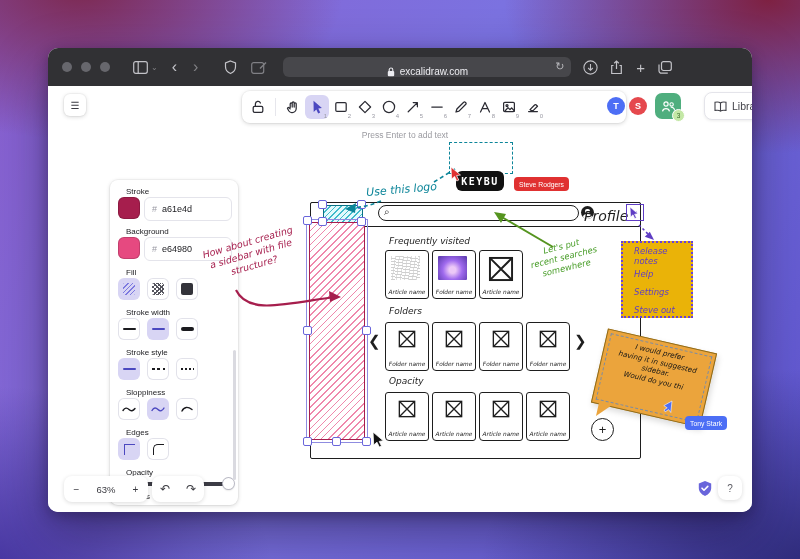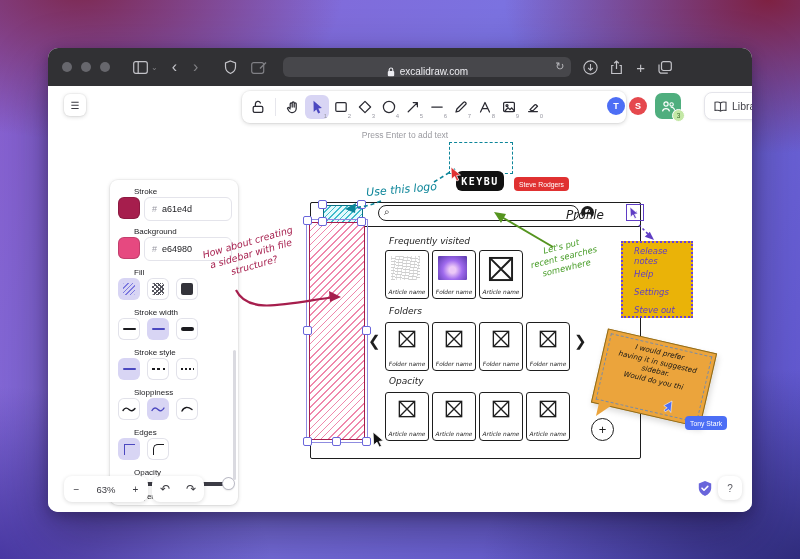--- a/index.html
+++ b/index.html
@@ -30,21 +30,21 @@
   .toolbtn svg{width:16px;height:16px;stroke:#2b2b33;stroke-width:1.25;fill:none;stroke-linecap:round;stroke-linejoin:round;}
   .toolbtn.active{background:#d8d5f4;}
   .toolnum{position:absolute;right:2px;bottom:0px;font-size:6px;color:#9a9aa4;}
   .hint{color:#9a9aa0;font-size:8.5px;}
   .avatar{width:18px;height:18px;border-radius:50%;color:#fff;font-size:9px;font-weight:bold;display:flex;align-items:center;justify-content:center;}
   .sharebtn{width:26px;height:26px;border-radius:7px;background:#4fae7e;display:flex;align-items:center;justify-content:center;position:relative;}
   .sharebadge{position:absolute;right:-4px;bottom:-3px;width:11px;height:11px;border-radius:50%;background:#c4e8a6;color:#3a6b2a;font-size:6.5px;display:flex;align-items:center;justify-content:center;border:1px solid #fff;}
   .librarybtn{height:26px;border-radius:8px;background:#fff;border:1px solid #e4e4ea;display:flex;align-items:center;gap:5px;padding:0 9px;font-size:10.5px;color:#43434a;box-shadow:0 1px 3px rgba(0,0,0,.08);}
   
   .panel{left:62px;top:132px;width:128px;height:325px;overflow:hidden;}
-  .plabel{position:absolute;left:24px;font-size:8px;color:#1b1b1f;text-align:right;}
+  .plabel{position:absolute;left:16px;font-size:8px;color:#1b1b1f;text-align:right;}
   .swatch{position:absolute;left:8px;width:22px;height:22px;border-radius:6px;box-shadow:inset 0 0 0 1px rgba(0,0,0,.15);}
   .hexfield{position:absolute;left:34px;width:86px;height:22px;border:1px solid #e4e4eb;border-radius:6px;display:flex;align-items:center;font-size:9px;color:#1b1b1f;background:#fff;}
   .hexhash{color:#9a9aa4;margin:0 5px 0 7px;}
   .pbtn{position:absolute;width:22px;height:22px;border-radius:6px;background:#fff;box-shadow:inset 0 0 0 1px #e2e2ea;display:flex;align-items:center;justify-content:center;}
   .pbtn.on{background:#d8d5f4;box-shadow:none;}
   .linew{width:13px;border-radius:2px;background:#1b1b1f;}
   .track{position:absolute;left:8px;width:114px;height:4px;border-radius:2px;background:#3c3c45;}
   .thumb{position:absolute;width:11px;height:11px;border-radius:50%;background:#fff;box-shadow:0 0 0 1px #b9b9c4,0 1px 2px rgba(0,0,0,.25);}
   .pscroll{position:absolute;right:2px;width:3px;border-radius:2px;background:#dadae0;}
   
@@ -343,21 +343,21 @@
     <div class="abs" style="left:275px;top:157px;width:38px;height:16px;border:1.4px solid #0b7285;background:#e3fafc repeating-linear-gradient(135deg,rgba(21,170,191,.8) 0 1.1px,transparent 1.1px 4px);"></div>
 
     <div class="abs sketch" style="left:330px;top:157px;width:199px;height:14px;border-radius:8px;border-width:1.3px;">
       <span style="position:absolute;left:5px;top:0px;font-size:10px;color:#1e1e1e;">⌕</span>
     </div>
 
     <div class="abs" style="left:533px;top:158px;width:13px;height:13px;border-radius:50%;background:#1e1e1e;overflow:hidden;">
       <div style="position:absolute;left:4.2px;top:2.5px;width:4.5px;height:4.5px;border-radius:50%;background:#fff;"></div>
       <div style="position:absolute;left:2px;top:8px;width:9px;height:6px;border-radius:50% 50% 0 0;background:#fff;"></div>
     </div>
-    <div class="abs hw" style="left:518px;top:160px;font-size:12px;">Profile</div>
+    <div class="abs hw" style="left:536px;top:160px;font-size:14px;">Profile</div>
     <div class="abs" style="left:578px;top:156px;width:16px;height:15px;border:1.6px solid #5f3dc4;display:flex;align-items:center;justify-content:center;color:#5f3dc4;font-size:9px;font-weight:bold;">
         <span style="margin-top:-4px;">⌄</span>
       </div>
 
     <div class="abs" style="left:258px;top:171px;width:60px;height:222px;border:1px solid #8f8ce0;"></div>
     <div class="abs" style="left:261px;top:174px;width:54px;height:216px;border:1.6px solid #a61e4d;background:#fff repeating-linear-gradient(135deg,rgba(230,73,128,.65) 0 1.2px,transparent 1.2px 5px);"></div>
 
     <div class="abs hw" style="left:341px;top:188px;font-size:9px;">Frequently visited</div>
     <div class="abs hw" style="left:341px;top:258px;font-size:9px;">Folders</div>
     <div class="abs hw" style="left:341px;top:328px;font-size:9px;">Opacity</div>

